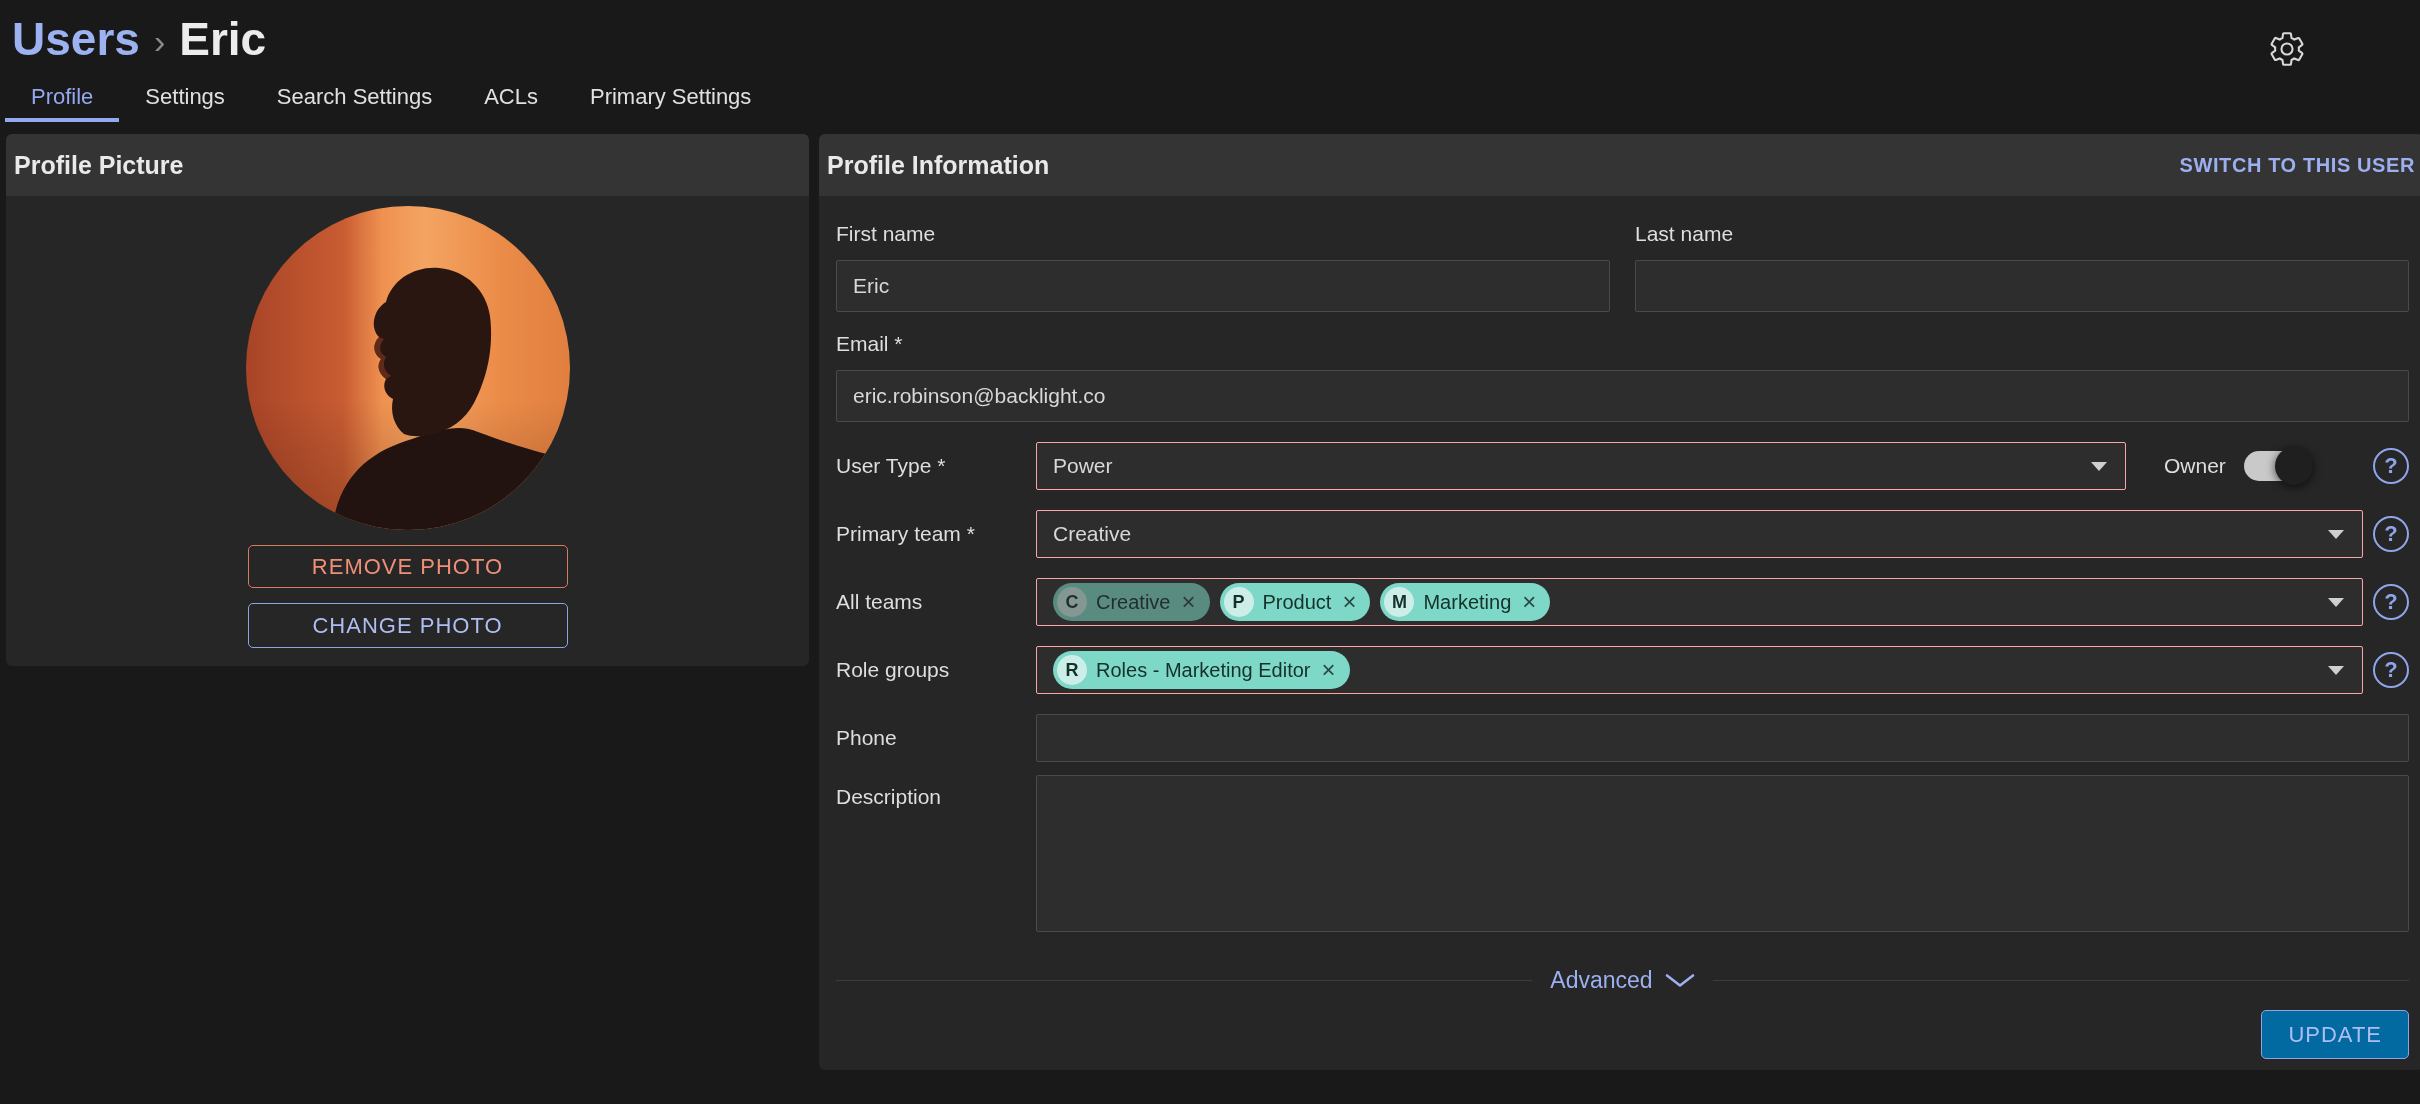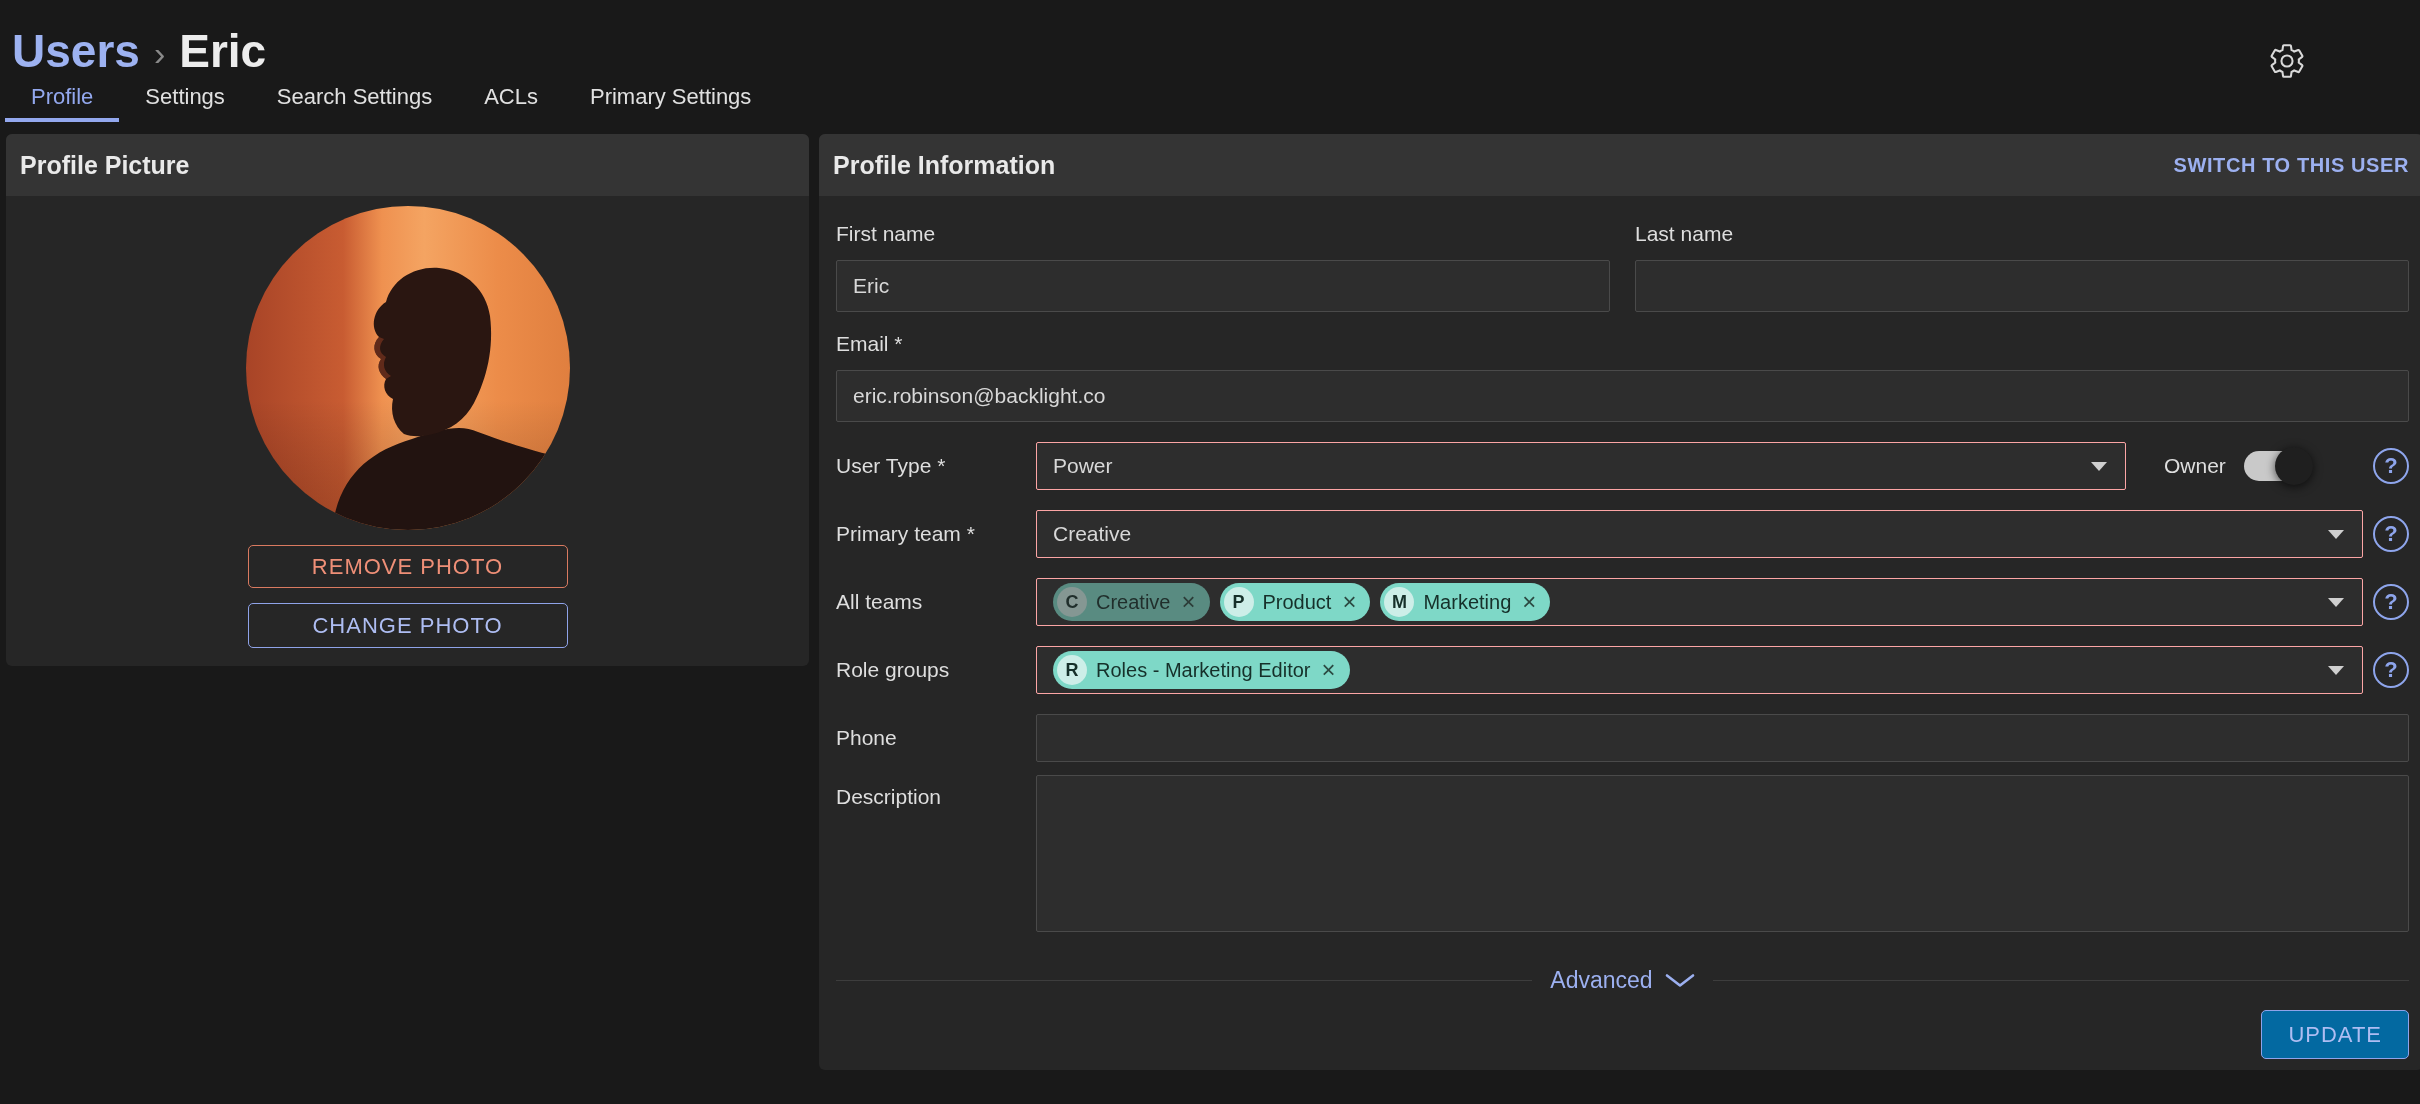--- a/index.html
+++ b/index.html
@@ -4,37 +4,37 @@
 <style>
   * { margin:0; padding:0; box-sizing:border-box; }
   html,body { width:2420px; height:1104px; overflow:hidden; }
   body {
     background:#191919;
     font-family:"Liberation Sans", "DejaVu Sans", sans-serif;
     color:#e2e2e2;
     position:relative;
   }
   
-  .topbar { position:absolute; left:0; top:12px; width:2324px; height:80px; }
+  .topbar { position:absolute; left:0; top:0; width:2324px; height:80px; }
   .breadcrumb { position:absolute; left:12px; top:12px; display:flex; align-items:baseline; gap:14px; }
   .crumb-root { font-size:46px; font-weight:700; color:#9db2f1; cursor:pointer; }
   .crumb-sep  { font-size:34px; color:#8a8a8a; position:relative; top:-2px; }
   .crumb-current { font-size:46px; font-weight:700; color:#ececec; }
   .gear { position:absolute; right:18px; top:30px; width:38px; height:38px; cursor:pointer; }
 
   
   .tabs { position:absolute; left:5px; top:76px; display:flex; height:46px; }
   .tab { padding:0 26px; display:flex; align-items:center; font-size:22px; color:#e0e0e0;
          cursor:pointer; border-bottom:4px solid transparent; }
   .tab.active { color:#93a8ee; border-bottom-color:#93a8ee; }
 
   
   .panel { position:absolute; background:#262626; border-radius:6px; overflow:hidden; }
   .panel-header { height:62px; background:#343434; display:flex; align-items:center;
-                  justify-content:space-between; padding:0 14px; }
+                  justify-content:space-between; padding:0 8px; }
   .panel-title { font-size:25px; font-weight:600; color:#e9e9e9; }
 
   .panel-left  { left:6px;   top:134px; width:803px;  height:532px; }
   .panel-right { left:819px; top:134px; width:1604px; height:936px; }
 
   
   .avatar-wrap { display:flex; justify-content:center; margin-top:10px; }
   .avatar { width:324px; height:324px; border-radius:50%; overflow:hidden; }
   .photo-btns { display:flex; flex-direction:column; align-items:center; gap:15px; margin-top:15px; }
   .btn-outline { width:320px; height:45px; background:transparent; border-radius:5px;

